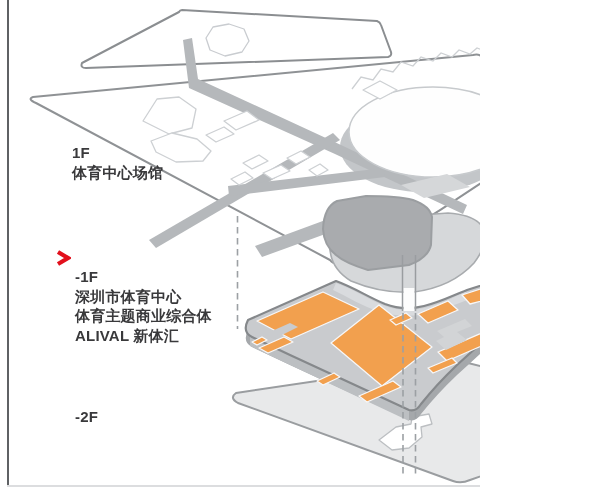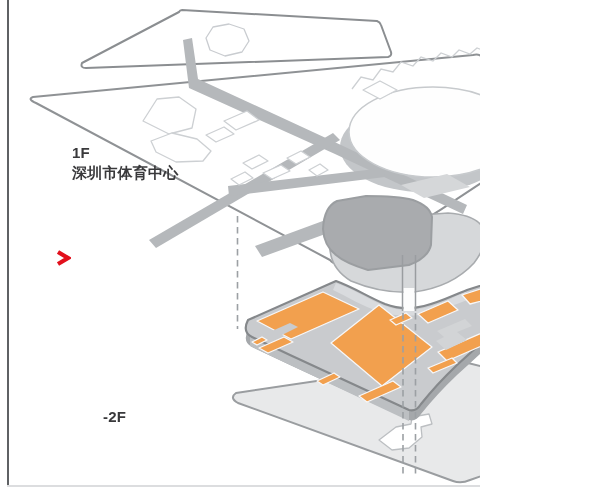--- a/index.html
+++ b/index.html
@@ -9,21 +9,21 @@
   }
   .diagram-svg{position:absolute;left:0;top:0;}
   .frame-left{position:absolute;left:7px;top:0;width:2px;height:486px;background:#5f6164;}
   .frame-bottom{position:absolute;left:7px;top:485px;width:593px;height:2px;background:#dcdddf;}
   .floor-label{
     position:absolute;color:#39393b;font-weight:700;font-size:15px;line-height:19.5px;
     white-space:nowrap;letter-spacing:.2px;
   }
   #label-1f{left:72px;top:143px;}
   #label-b1{left:75px;top:267px;}
-  #label-b2{left:75px;top:407px;margin-left:28px;}
+  #label-b2{left:75px;top:407px;}
   .marker{position:absolute;left:55px;top:250px;width:16px;height:16px;}
 </style>
 </head>
 <body>
 
 <div class="canvas">
 
   <svg class="diagram-svg" width="600" height="502" viewBox="0 0 600 502">
 
     <g>
@@ -132,21 +132,27 @@
   <div class="frame-bottom"></div>
 
   <div class="marker">
     <svg width="16" height="16" viewBox="0 0 16 16">
       <path d="M3,2 L13,8 L3,14" fill="none" stroke-width="4.2" stroke-linejoin="miter" stroke="#e2101c"></path>
     </svg>
   </div>
 
   <div class="floor-label" id="label-1f">
     <div>1F</div>
-    <div>深圳市体育中心</div>
+    <div>体育中心场馆</div>
   </div>
 
+  <div class="floor-label" id="label-b1">
+    <div>-1F</div>
+    <div>深圳市体育中心</div>
+    <div>体育主题商业综合体</div>
+    <div>ALIVAL 新体汇</div>
+  </div>
 
   <div class="floor-label" id="label-b2">
     <div>-2F</div>
   </div>
 
 </div>
 
 </body></html>

